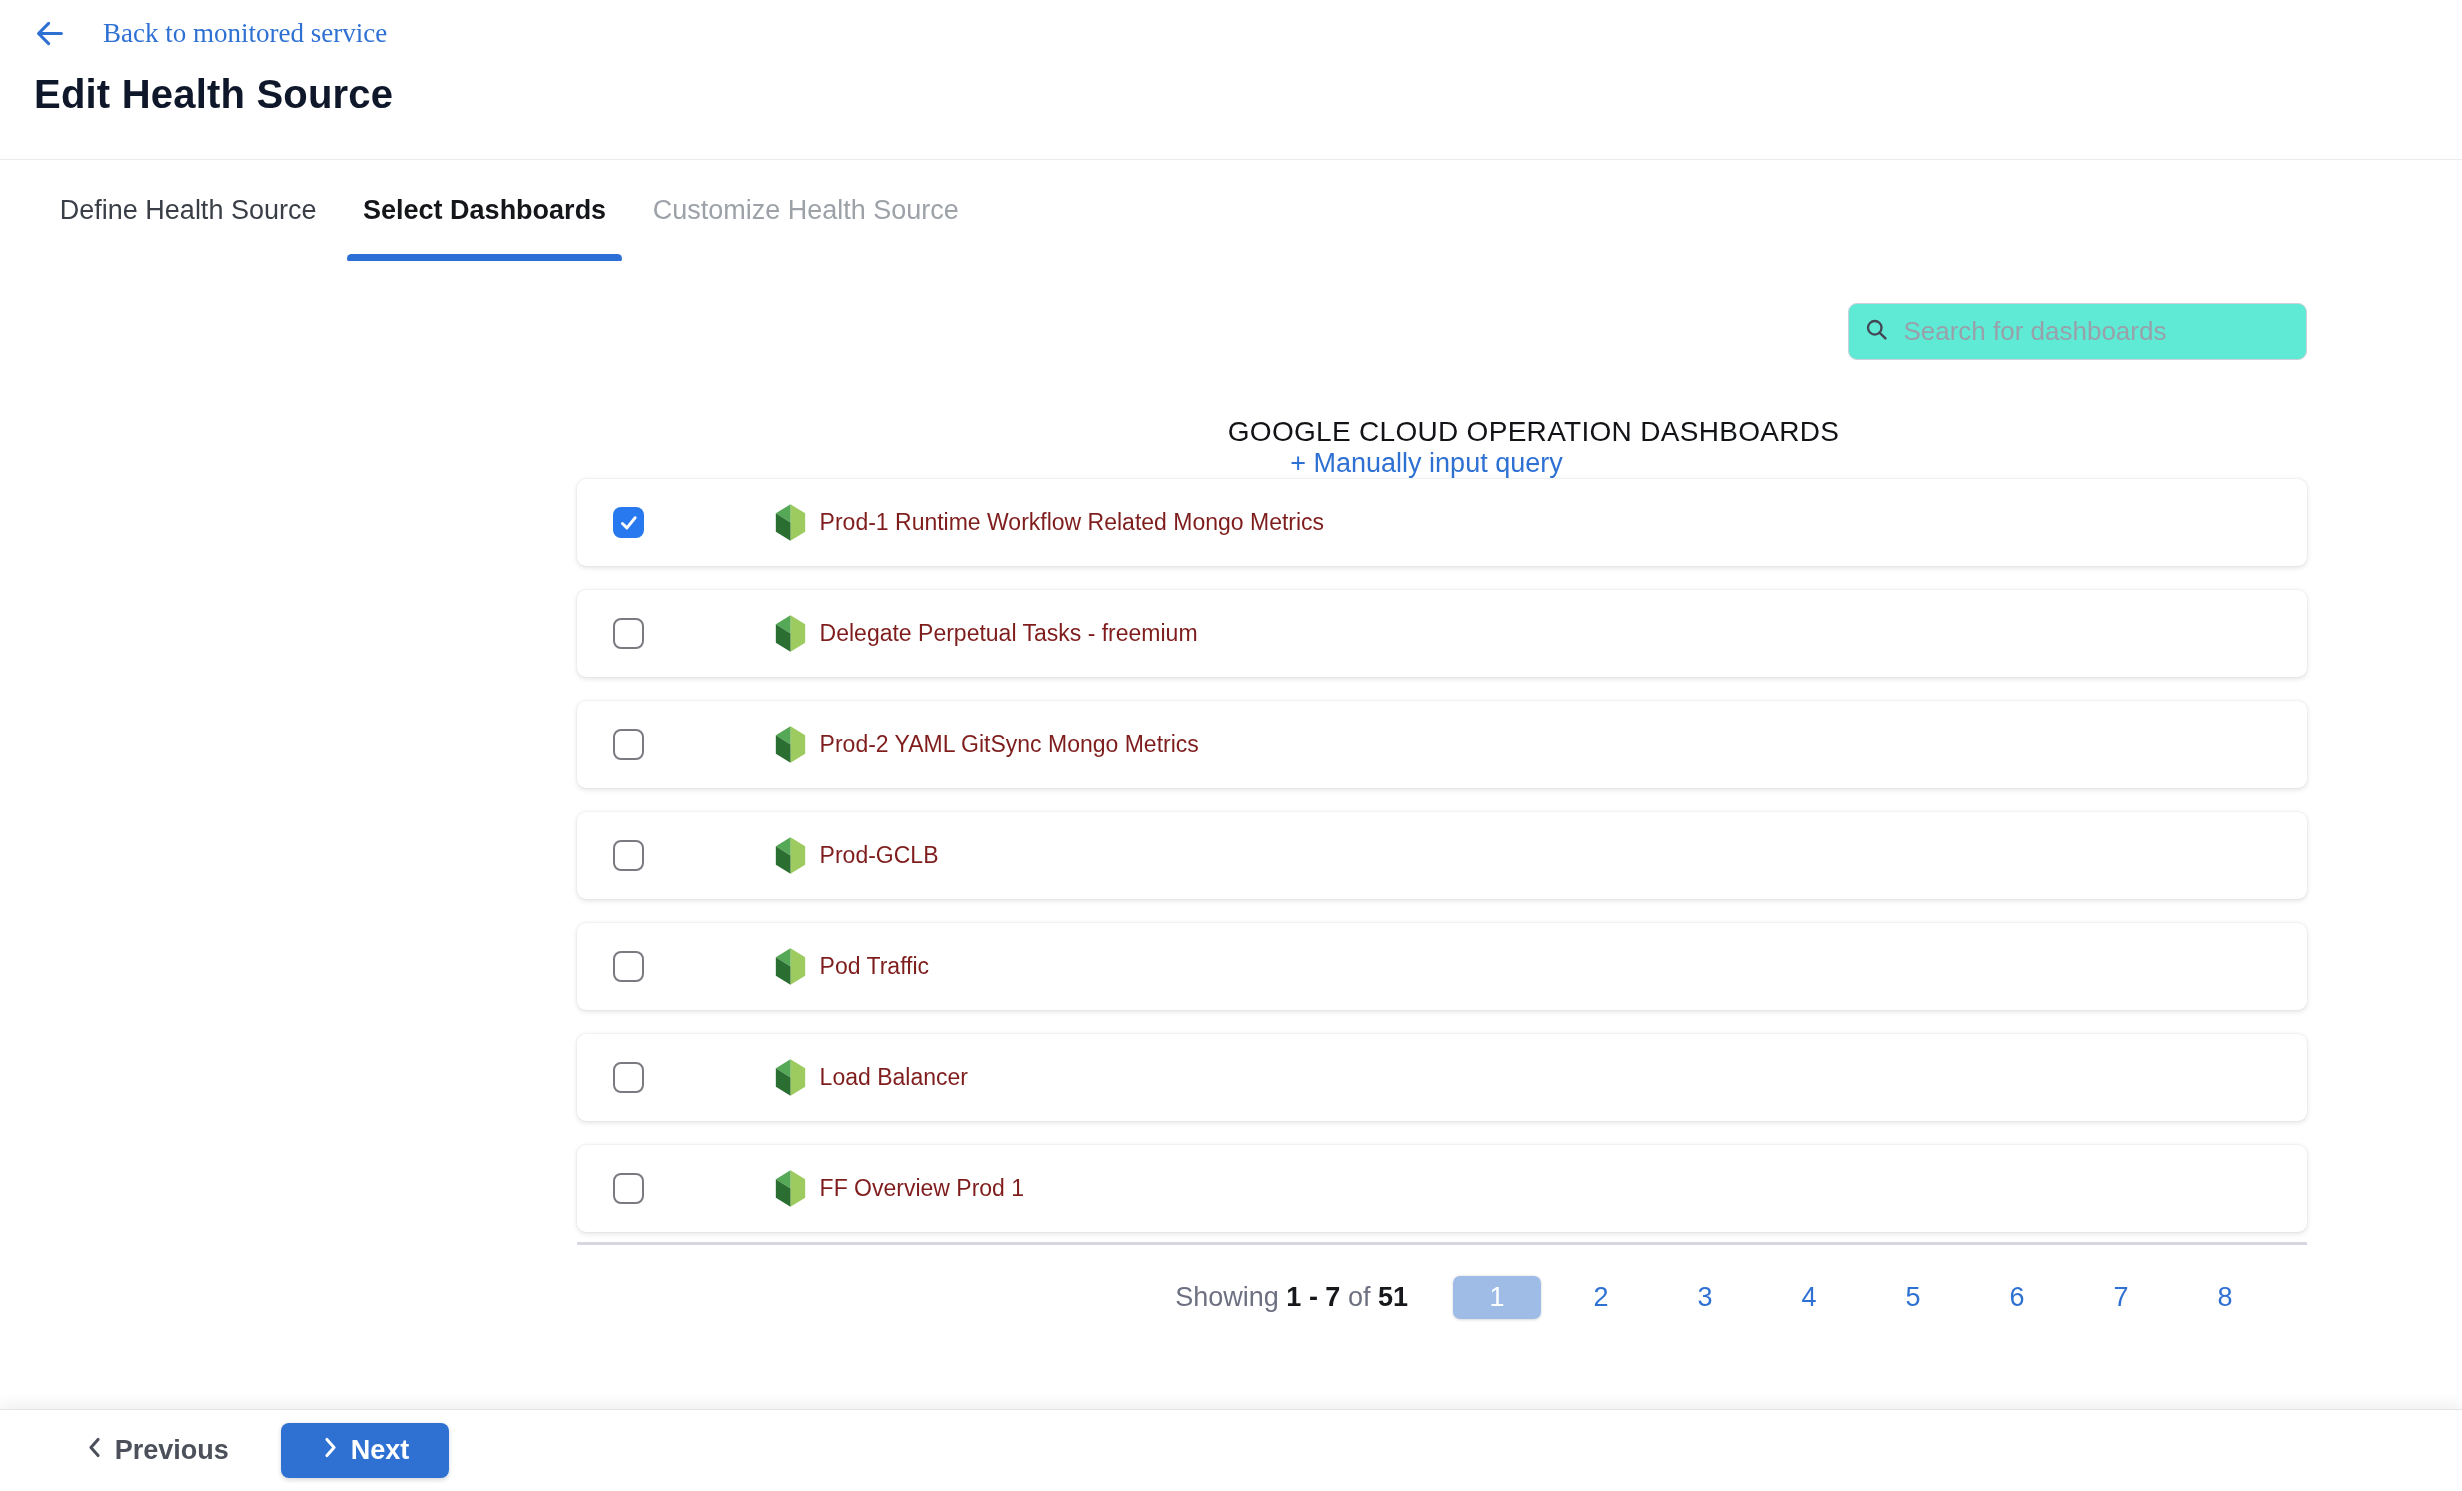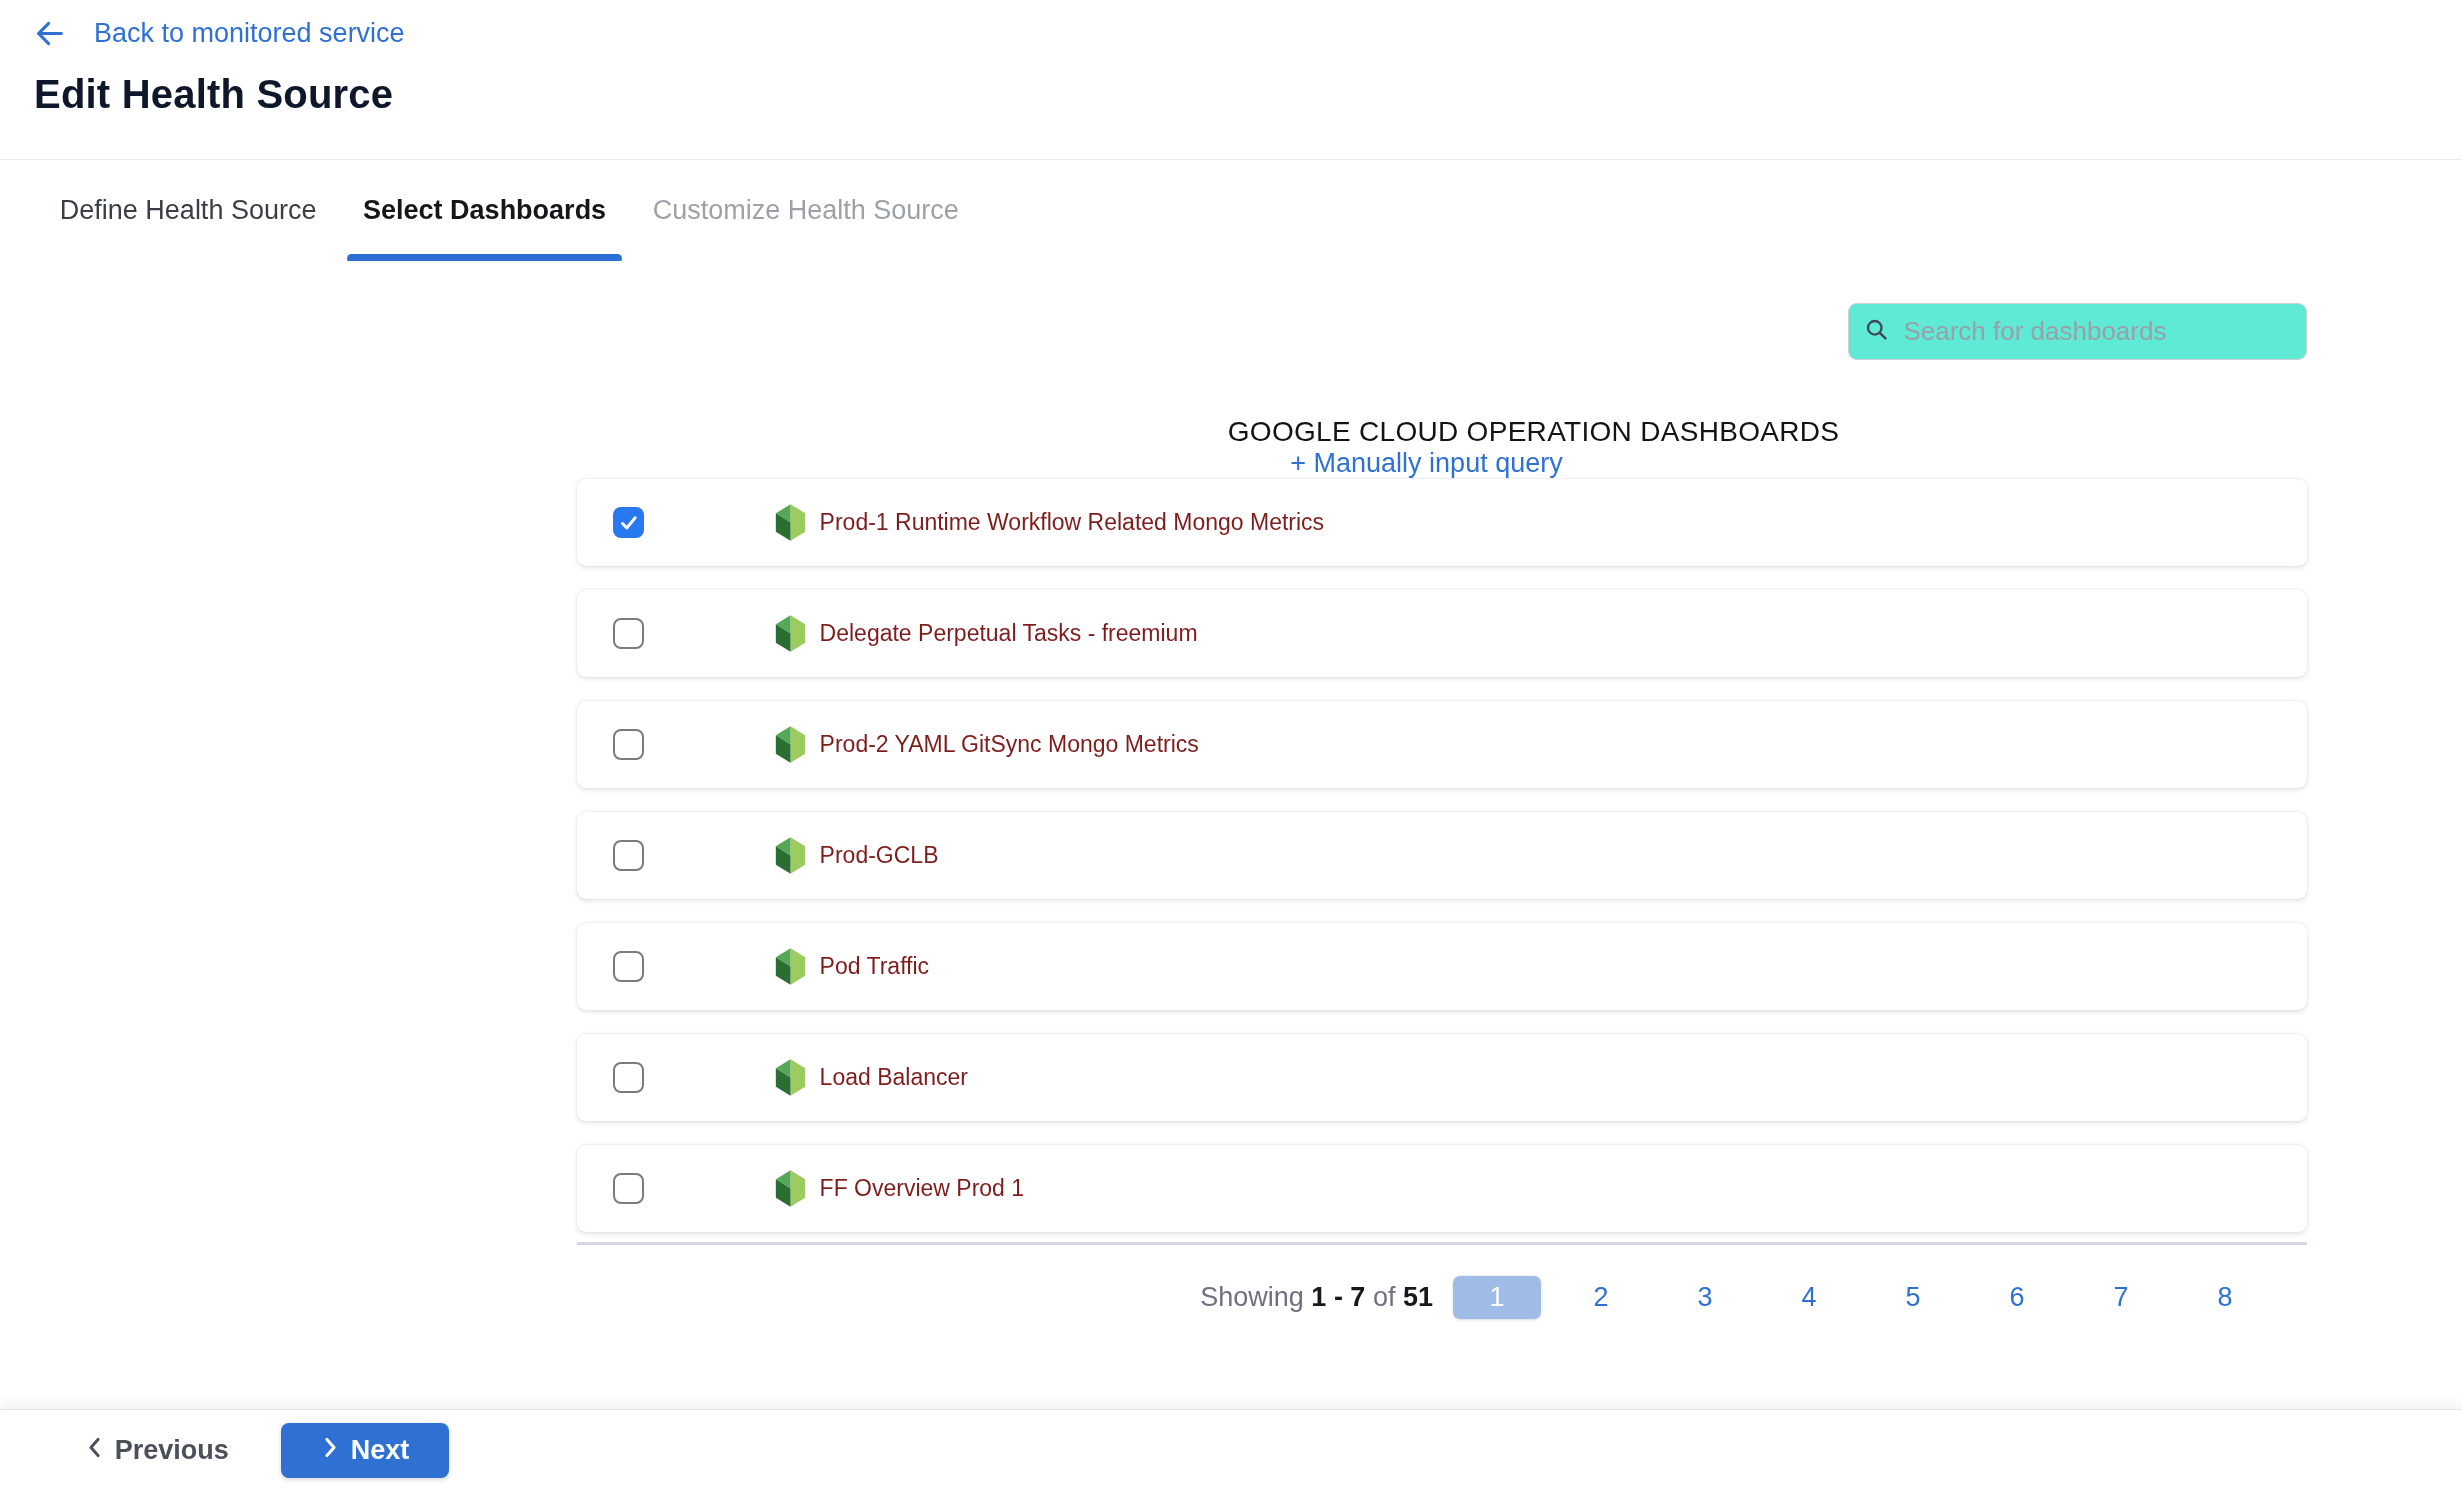--- a/index.html
+++ b/index.html
@@ -9,22 +9,22 @@
     background: #ffffff;
     color: #17181c;
     position: relative;
     overflow: hidden;
   }
 
   
   .header { position: absolute; top: 0; left: 0; right: 0; height: 159px; background: #fff; }
   .back-link {
     position: absolute; left: 34px; top: 18px;
-    display: flex; align-items: center; gap: 29px;
-    color: #2E71D3; font-size: 27px; cursor: pointer;
+    display: flex; align-items: center; gap: 38px;
+    color: #2E71D3; font-size: 27px; cursor: pointer; font-family: Liberation Serif, serif;
   }
   .back-link svg { display: block; }
   .page-title {
     position: absolute; left: 34px; top: 72px;
     font-size: 40px; font-weight: bold; color: #0f172a; letter-spacing: 0.2px;
   }
 
   
   .tabbar {
     position: absolute; top: 159px; left: 0; right: 0; height: 102px;
@@ -89,21 +89,21 @@
 
   .divider {
     position: absolute; top: 981px; left: 577px; width: 1730px; height: 2.7px;
     background: #d7d7e2;
   }
 
   .pagination {
     position: absolute; top: 1005px; left: 577px; width: 1730px; height: 63px;
     display: flex; align-items: center; justify-content: flex-end; padding-right: 38px;
   }
-  .showing { font-size: 27px; color: #6d7080; margin-right: 4px; white-space: nowrap; }
+  .showing { font-size: 27px; color: #6d7080; margin-right: 29px; white-space: nowrap; }
   .showing b { color: #17181c; }
   .page-cell {
     width: 88px; height: 43px; margin-left: 16px; border-radius: 7.2px;
     display: flex; align-items: center; justify-content: center;
     font-size: 27px; color: #2E71D3; cursor: pointer;
   }
   .page-cell.active { background: #9FBCE7; color: #ffffff; box-shadow: 0 0.9px 2.7px rgba(40,41,61,0.18); }
 
   
   .footer {

